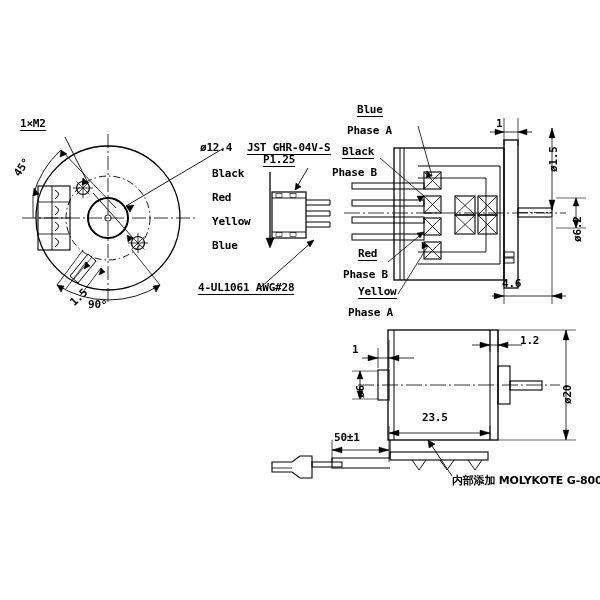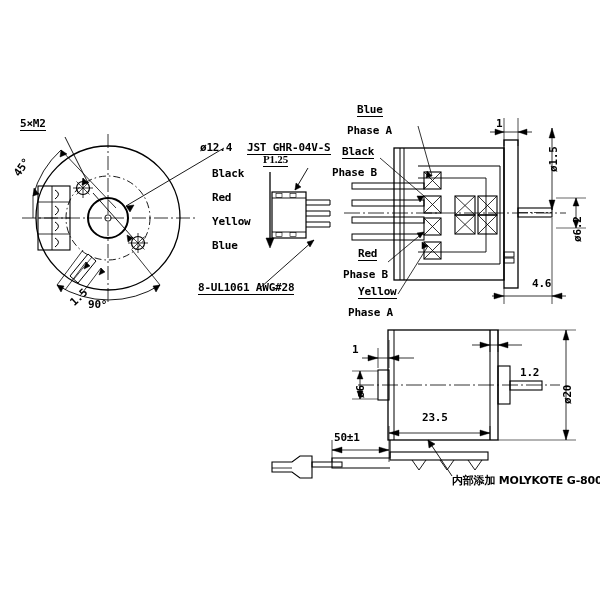--- a/index.html
+++ b/index.html
@@ -334,66 +334,66 @@
 
         <g>
           <line x1="452" y1="476" x2="428" y2="440" stroke-width="0.9"></line>
           <path d="M428 440 l 1 8 l 6 -4 z" fill="#000" stroke-width="0.5"></path>
         </g>
       </g>
 
     </g>
   </svg>
 
-  <div class="lbl ul" style="left:20px; top:118px;">5×M2</div>
+  <div class="lbl ul" style="left:20px; top:118px;">1×M2</div>
 
   <div class="lbl rot45" style="left:12px; top:172px;">45°</div>
 
   <div class="lbl" style="left:88px; top:299px;">90°</div>
 
   <div class="lbl rot40" style="left:68px; top:300px;">1.5</div>
 
   <div class="lbl" style="left:200px; top:142px;">ø12.4</div>
 
   <div class="lbl ul" style="left:247px; top:142px;">JST GHR-04V-S</div>
 
-  <div class="lbl ul" style="left:263px; top:154px;font-family:Liberation Serif, serif;">P1.25</div>
+  <div class="lbl ul" style="left:263px; top:154px;">P1.25</div>
 
   <div class="lbl" style="left:212px; top:168px;">Black</div>
   <div class="lbl" style="left:212px; top:192px;">Red</div>
   <div class="lbl" style="left:212px; top:216px;">Yellow</div>
   <div class="lbl" style="left:212px; top:240px;">Blue</div>
 
-  <div class="lbl ul" style="left:198px; top:282px;">8-UL1061 AWG#28</div>
+  <div class="lbl ul" style="left:198px; top:282px;">4-UL1061 AWG#28</div>
 
   <div class="lbl ul" style="left:357px; top:104px;">Blue</div>
   <div class="lbl" style="left:347px; top:125px;">Phase A</div>
 
   <div class="lbl ul" style="left:342px; top:146px;">Black</div>
   <div class="lbl" style="left:332px; top:167px;">Phase B</div>
 
   <div class="lbl ul" style="left:358px; top:248px;">Red</div>
   <div class="lbl" style="left:343px; top:269px;">Phase B</div>
 
   <div class="lbl ul" style="left:358px; top:286px;">Yellow</div>
   <div class="lbl" style="left:348px; top:307px;">Phase A</div>
 
   <div class="lbl" style="left:496px; top:118px;">1</div>
 
   <div class="lbl rot90" style="left:548px; top:172px;">ø1.5</div>
 
   <div class="lbl rot90" style="left:572px; top:242px;">ø6.2</div>
 
-  <div class="lbl" style="left:532px; top:278px;">4.6</div>
+  <div class="lbl" style="left:502px; top:278px;">4.6</div>
 
   <div class="lbl" style="left:352px; top:344px;">1</div>
 
   <div class="lbl rot90" style="left:355px; top:398px;">ø6</div>
 
-  <div class="lbl" style="left:520px; top:335px;margin-top:32px;">1.2</div>
+  <div class="lbl" style="left:520px; top:335px;">1.2</div>
 
   <div class="lbl" style="left:422px; top:412px;">23.5</div>
 
   <div class="lbl rot90" style="left:562px; top:404px;">ø20</div>
 
   <div class="lbl" style="left:334px; top:432px;">50±1</div>
 
   <div class="lbl cn" style="left:452px; top:475px;">内部添加 MOLYKOTE G-8007</div>
 
 </div>

